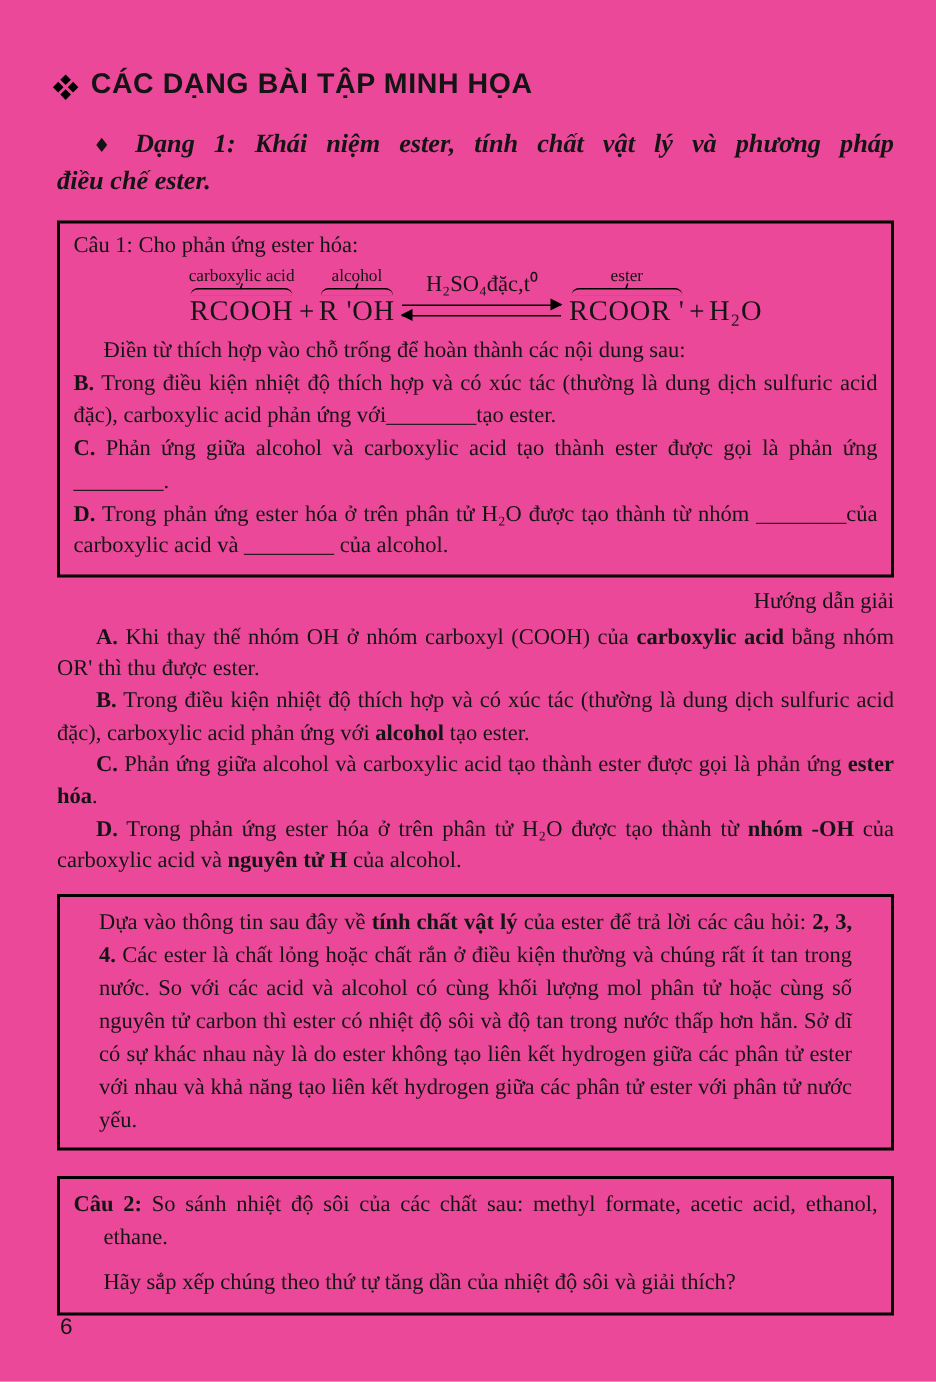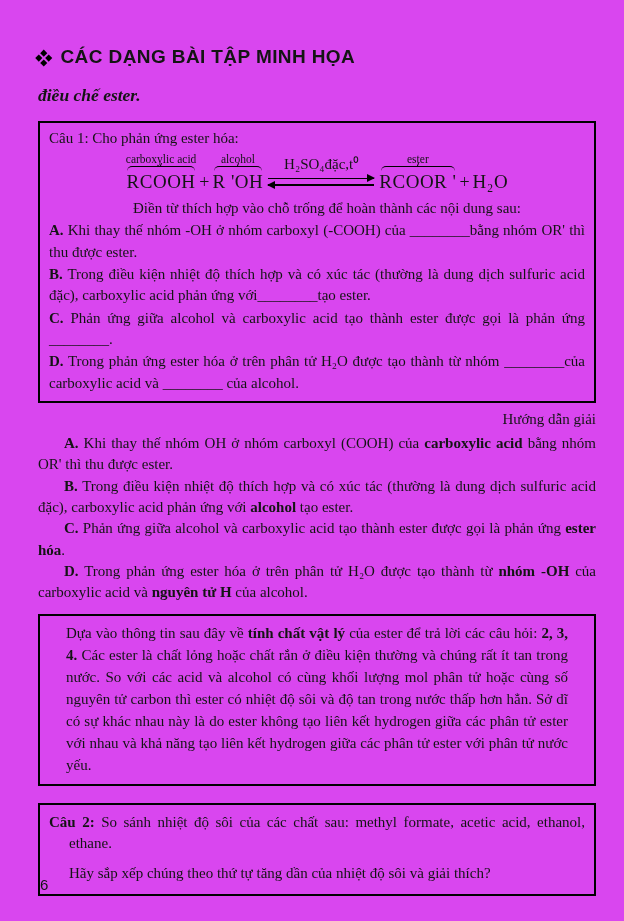--- a/index.html
+++ b/index.html
@@ -2,21 +2,21 @@
 <html><head>
 <meta charset="utf-8">
 <style>
   * { margin: 0; padding: 0; box-sizing: border-box; }
   html, body { background: #d9d9d9; }
   .page {
     position: relative;
     width: 624px;
     height: 921px;
     margin: 0 auto;
-    background: #d946ef;
+    background: #ec4899;
     color: #141414;
     font-family: "Liberation Serif", serif;
     font-size: 15px;
     line-height: 1.42;
     padding: 44px 28px 0 38px;
     overflow: hidden;
   }
 
   
   .main-title {
@@ -99,21 +99,21 @@
     content: ""; position: absolute; right: -1px; top: -3.6px;
     border-top: 4px solid transparent; border-bottom: 4px solid transparent;
     border-left: 8px solid #000;
   }
   .arr-left::before {
     content: ""; position: absolute; left: -1px; top: -3.6px;
     border-top: 4px solid transparent; border-bottom: 4px solid transparent;
     border-right: 8px solid #000;
   }
 
-  .fill-intro { text-indent: 20px; text-align: center; }
+  .fill-intro { text-indent: 20px; }
   .fill-item { text-align: justify; margin-top: 1px; }
   .fill-item b { font-weight: bold; }
 
   
   .solution-title {
     text-align: right;
     font-weight: normal;
     font-size: 15px;
     margin: 6px 0 3px 0;
   }
@@ -154,20 +154,21 @@
     <span class="cluster">
         <i></i>
         <i></i>
         <i></i>
         <i></i>
       </span>
     <span>CÁC DẠNG BÀI TẬP MINH HỌA</span>
   </div>
 
   <p class="subtitle">
+    <span class="line1"><span class="diamond">♦</span><span>Dạng 1: Khái niệm ester, tính chất vật lý và phương pháp</span></span>
     <span class="line2">điều chế ester.</span>
   </p>
 
   <div class="qbox">
     <p class="q-intro"><b class="q-label">Câu 1:</b><span> Cho phản ứng ester hóa:</span></p>
 
     <div class="equation">
       <div class="chem-col">
         <span class="chem-label">carboxylic acid</span>
         <span class="brace"></span>
@@ -188,21 +189,20 @@
         <span class="chem-label">ester</span>
         <span class="brace"></span>
         <span class="chem-formula">RCOOR '</span>
       </div>
       <span class="plus">+</span>
       <span class="chem-formula">H₂O</span>
     </div>
 
     <p class="fill-intro">Điền từ thích hợp vào chỗ trống để hoàn thành các nội dung sau:</p>
 
-    <p class="fill-item"><b>A.</b><span> Khi thay thế nhóm -OH ở nhóm carboxyl (-COOH) của ________bằng nhóm OR' thì thu được ester.</span></p>
     <p class="fill-item"><b>B.</b><span> Trong điều kiện nhiệt độ thích hợp và có xúc tác (thường là dung dịch sulfuric acid đặc), carboxylic acid phản ứng với________tạo ester.</span></p>
     <p class="fill-item"><b>C.</b><span> Phản ứng giữa alcohol và carboxylic acid tạo thành ester được gọi là phản ứng ________.</span></p>
     <p class="fill-item"><b>D.</b><span> Trong phản ứng ester hóa ở trên phân tử H₂O được tạo thành từ nhóm ________của carboxylic acid và ________ của alcohol.</span></p>
   </div>
 
   <h3 class="solution-title">Hướng dẫn giải</h3>
 
   <p class="sol-p"><b>A.</b><span><span> Khi thay thế nhóm OH ở nhóm carboxyl (COOH) của </span><span class="seg-bold">carboxylic acid</span><span> bằng nhóm OR' thì thu được ester.</span></span></p>
   <p class="sol-p"><b>B.</b><span><span> Trong điều kiện nhiệt độ thích hợp và có xúc tác (thường là dung dịch sulfuric acid đặc), carboxylic acid phản ứng với </span><span class="seg-bold">alcohol</span><span> tạo ester.</span></span></p>
   <p class="sol-p"><b>C.</b><span><span> Phản ứng giữa alcohol và carboxylic acid tạo thành ester được gọi là phản ứng </span><span class="seg-bold">ester hóa</span><span>.</span></span></p>

